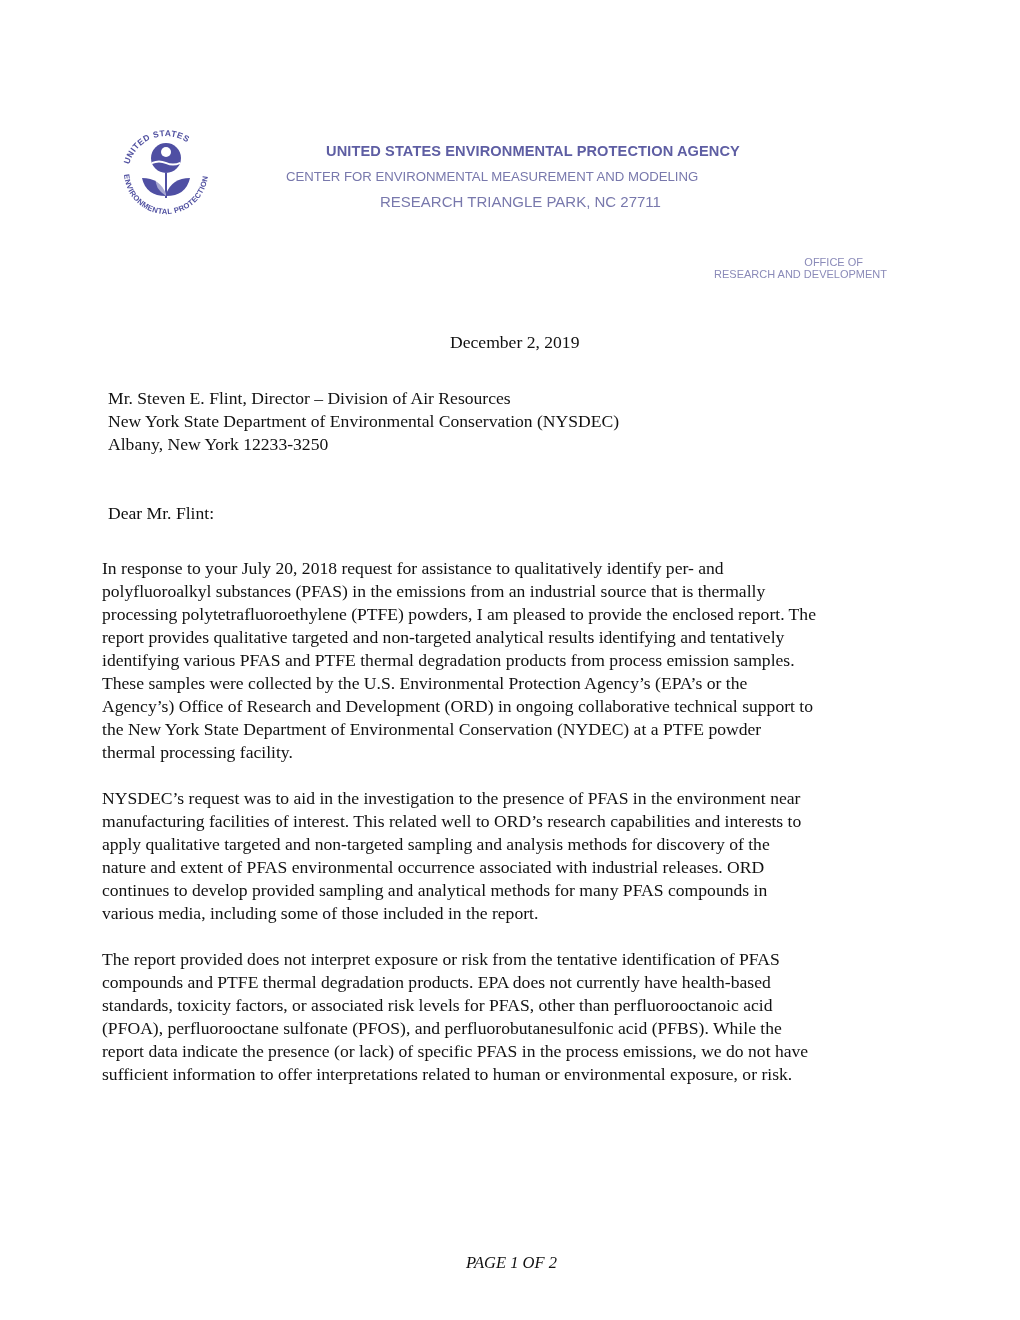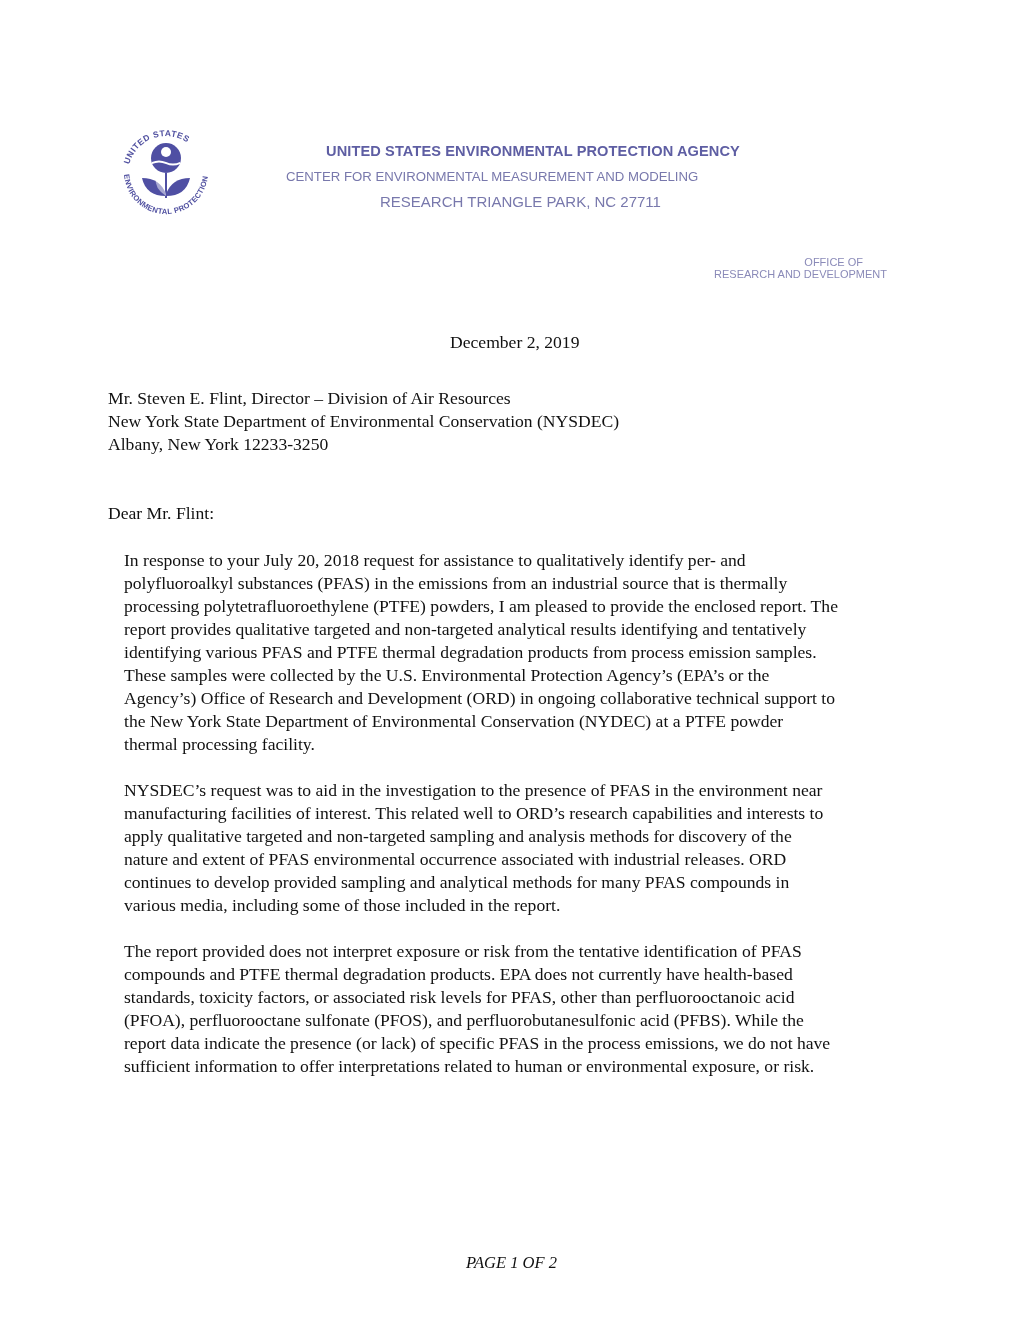--- a/index.html
+++ b/index.html
@@ -10,21 +10,21 @@
   .lh1 { left: 286px; top: 143px; font-size: 14.6px; font-weight: bold; color: #5e5ea3; letter-spacing: 0.1px; margin-left: 40px; }
   .lh2 { left: 286px; top: 169px; font-size: 13.2px; color: #7878ac; }
   .lh3 { left: 380px; top: 193px; font-size: 15px; color: #7878ac; }
   .office { position: absolute; right: 133px; top: 256px; text-align: right; font-family: "Liberation Sans", sans-serif; font-size: 11px; color: #8a8ab8; line-height: 12px; }
   .office div { text-align: center; }
   .office .l1 { padding-right: 24px; text-align: right; }
   .serif { font-family: "Liberation Serif", serif; color: #111; font-size: 17.6px; }
   .date { position: absolute; left: 450px; top: 317px; margin-top: 15px; }
   .addr { position: absolute; left: 108px; top: 387px; line-height: 23px; }
   .salutation { position: absolute; left: 108px; top: 503px; }
-  .para { position: absolute; left: 124px; width: 830px; line-height: 23px; }
+  .para { position: absolute; left: 102px; width: 830px; line-height: 23px; margin-top: 8px; }
   .para span.line { display: block; white-space: nowrap; }
   .p1 { top: 549px; }
   .p2 { top: 779px; }
   .p3 { top: 940px; }
   .pageno { position: absolute; left: 466px; top: 1253px; font-size: 16.5px; font-style: italic; }
 </style>
 </head>
 <body>
 
 <div class="page">

